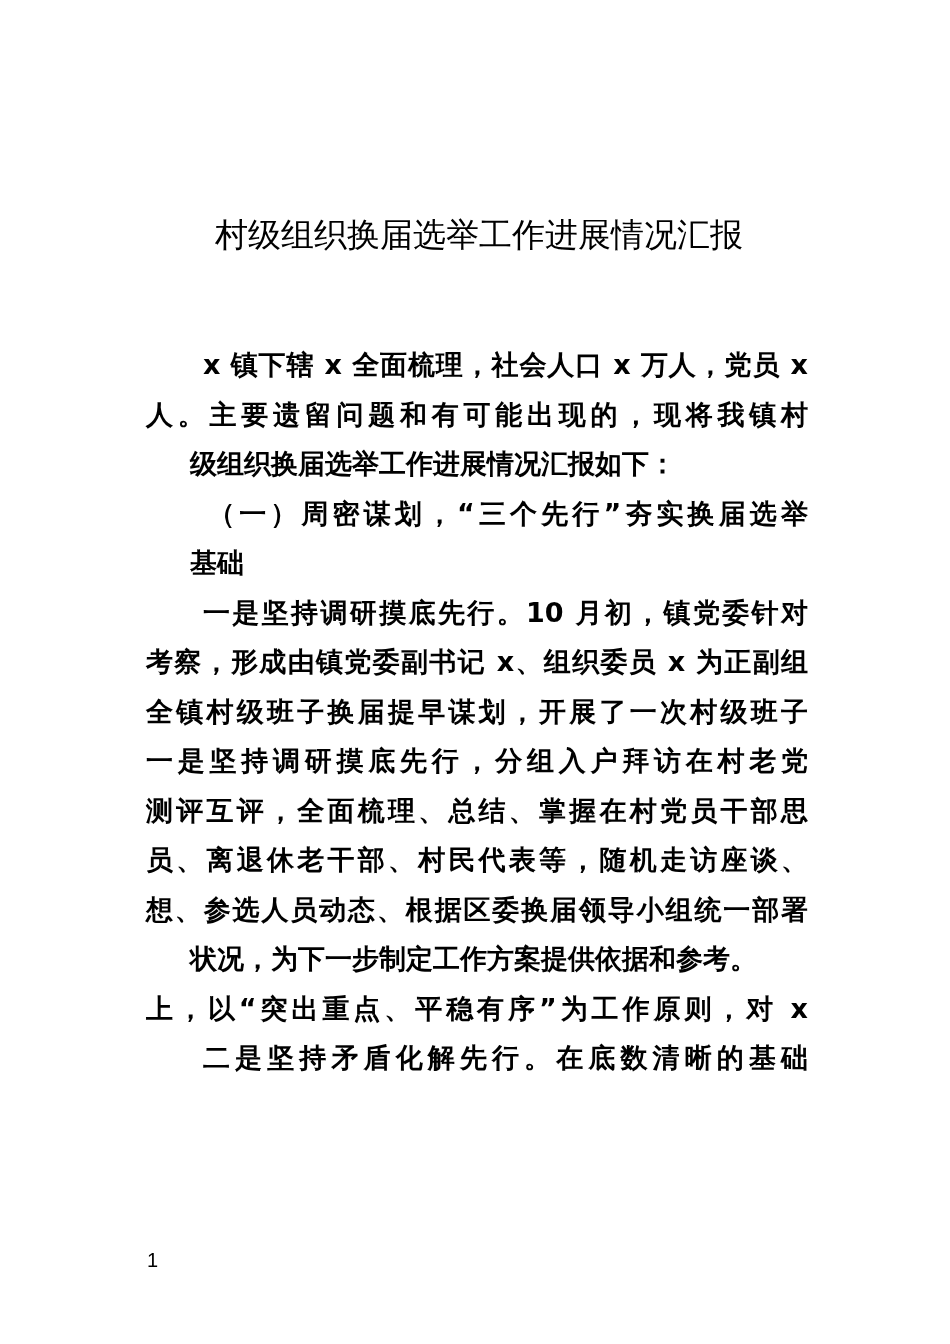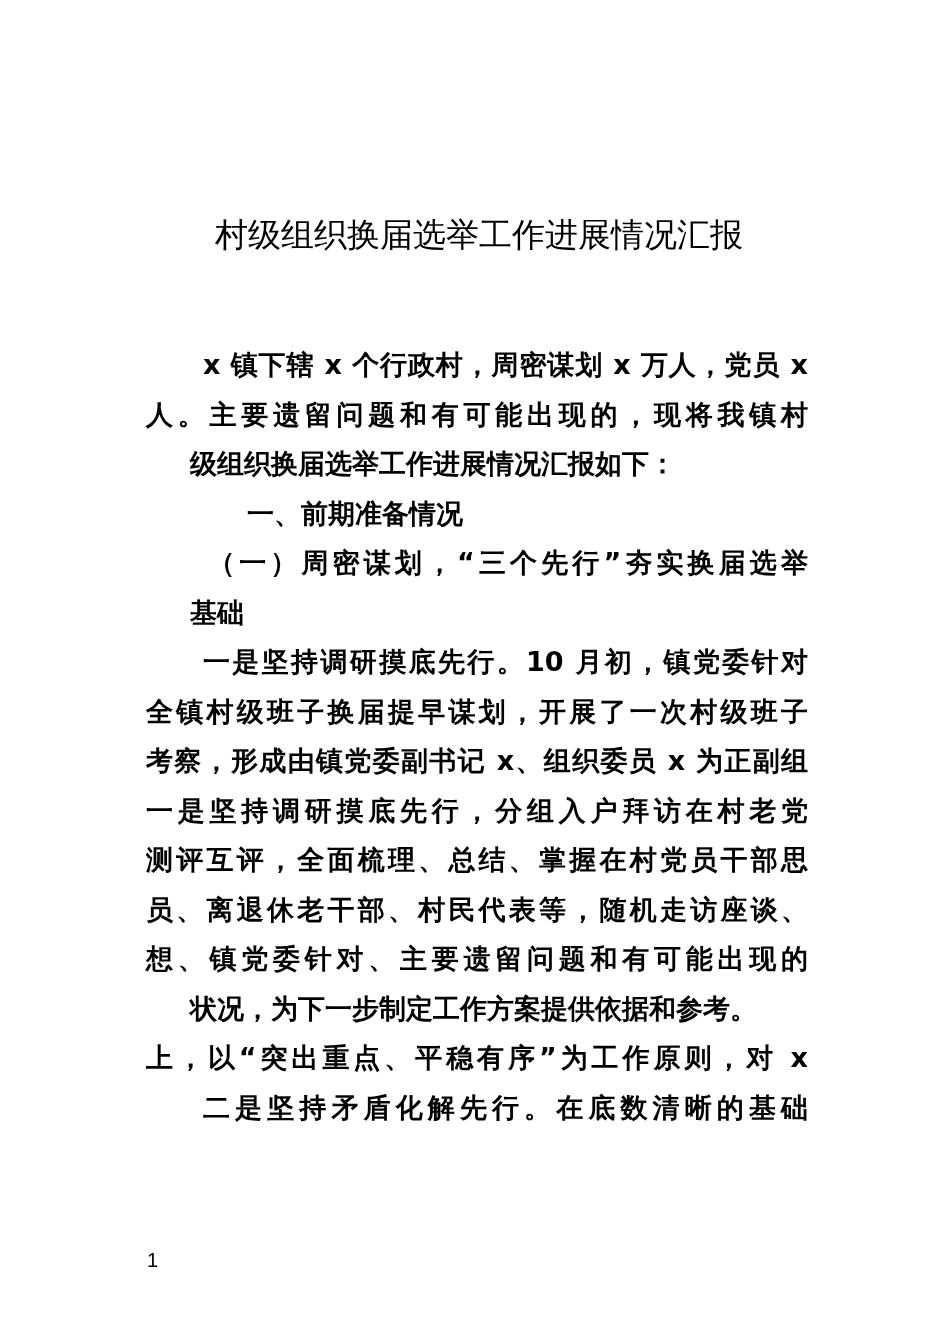--- a/index.html
+++ b/index.html
@@ -73,32 +73,31 @@
       line-height: 24px;
     }
   </style>
 </head>
 <body>
 
 <div class="page">
   <h1 class="title">村级组织换届选举工作进展情况汇报</h1>
 
   <div class="body-text">
-    <span class="line indent">x 镇下辖 x 个行政村，周密谋划 x 万人，党员 x</span>
+    <span class="line indent">x 镇下辖 x 全面梳理，社会人口 x 万人，党员 x</span>
     <span class="line">人。主要遗留问题和有可能出现的，现将我镇村</span>
     <span class="line last">级组织换届选举工作进展情况汇报如下：</span>
-    <span class="line last indent">一、前期准备情况</span>
     <span class="line indent-paren">（一）周密谋划，“三个先行”夯实换届选举</span>
     <span class="line last">基础</span>
     <span class="line indent">一是坚持调研摸底先行。10 月初，镇党委针对</span>
+    <span class="line">考察，形成由镇党委副书记 x、组织委员 x 为正副组</span>
     <span class="line">全镇村级班子换届提早谋划，开展了一次村级班子</span>
-    <span class="line">考察，形成由镇党委副书记 x、组织委员 x 为正副组</span>
     <span class="line">一是坚持调研摸底先行，分组入户拜访在村老党</span>
     <span class="line">测评互评，全面梳理、总结、掌握在村党员干部思</span>
     <span class="line">员、离退休老干部、村民代表等，随机走访座谈、</span>
-    <span class="line">想、镇党委针对、主要遗留问题和有可能出现的</span>
+    <span class="line">想、参选人员动态、根据区委换届领导小组统一部署</span>
     <span class="line last">状况，为下一步制定工作方案提供依据和参考。</span>
     <span class="line">上，以“突出重点、平稳有序”为工作原则，对 x</span>
     <span class="line indent">二是坚持矛盾化解先行。在底数清晰的基础</span>
   </div>
 
   <div class="page-number">1</div>
 </div>
 
 </body></html>

